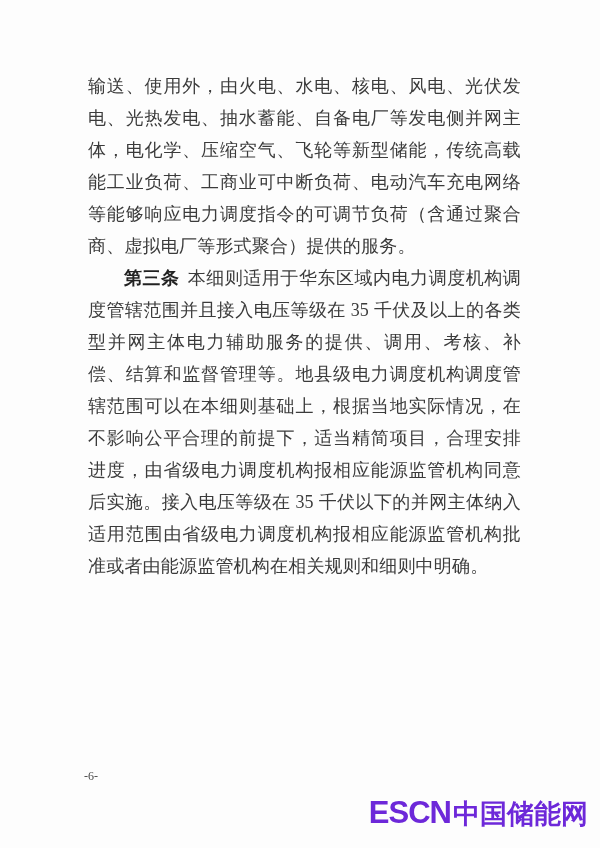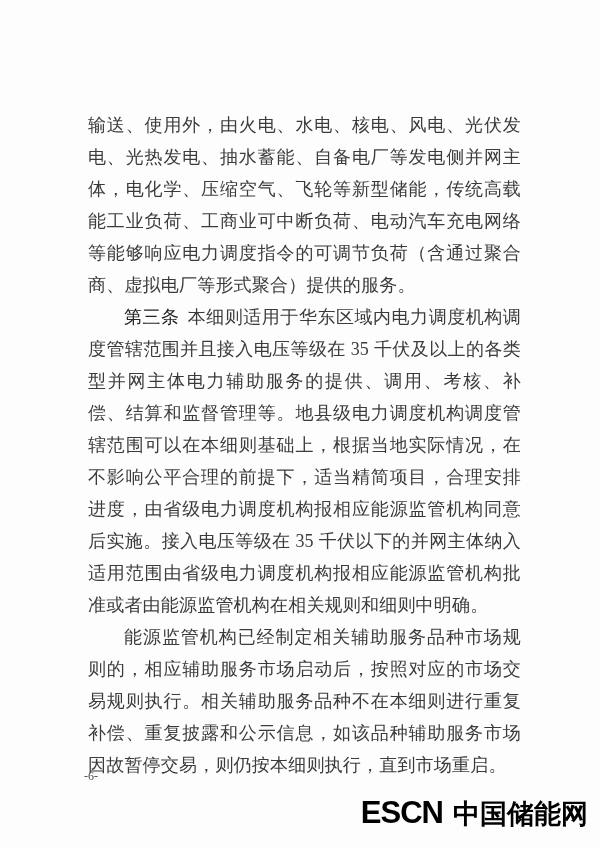--- a/index.html
+++ b/index.html
@@ -25,24 +25,23 @@
     color: #3b3b3b;
     text-align: justify;
     letter-spacing: 0.2px;
   }
   .para {
     margin: 0;
     text-indent: 2em;
   }
   .para.no-indent {
     text-indent: 0;
-    margin-top: 39px;
   }
   .lead {
-    font-weight: 400;
+    font-weight: 700;
     color: #222222;
     margin-right: 0.45em;
   }
   .page-number {
     position: absolute;
     left: 84px;
     top: 768px;
     font-size: 12px;
     line-height: 16px;
     color: #4a4a4a;
@@ -74,23 +73,22 @@
   }
 </style>
 </head>
 <body>
 
 <div class="page">
 
   <div class="doc-body">
       <p class="para no-indent">输送、使用外，由火电、水电、核电、风电、光伏发电、光热发电、抽水蓄能、自备电厂等发电侧并网主体，电化学、压缩空气、飞轮等新型储能，传统高载能工业负荷、工商业可中断负荷、电动汽车充电网络等能够响应电力调度指令的可调节负荷（含通过聚合商、虚拟电厂等形式聚合）提供的服务。</p>
       <p class="para"><span class="lead">第三条</span>本细则适用于华东区域内电力调度机构调度管辖范围并且接入电压等级在 35 千伏及以上的各类型并网主体电力辅助服务的提供、调用、考核、补偿、结算和监督管理等。地县级电力调度机构调度管辖范围可以在本细则基础上，根据当地实际情况，在不影响公平合理的前提下，适当精简项目，合理安排进度，由省级电力调度机构报相应能源监管机构同意后实施。接入电压等级在 35 千伏以下的并网主体纳入适用范围由省级电力调度机构报相应能源监管机构批准或者由能源监管机构在相关规则和细则中明确。</p>
-      <p class="para">能源监管机构已经制定相关辅助服务品种市场规则的，相应辅助服务市场启动后，按照对应的市场交易规则执行。相关辅助服务品种不在本细则进行重复补偿、重复披露和公示信息，如该品种辅助服务市场因故暂停交易，则仍按本细则执行，直到市场重启。</p>
     </div>
 
   <div class="page-number">-6-</div>
 
-  <div class="logo" style="color: #000000; gap: 8px;">
+  <div class="logo" style="color: #6d28d9;">
     <span class="logo-latin">ESCN</span>
     <span class="logo-cjk">中国储能网</span>
   </div>
 
 </div>
 
 </body></html>

